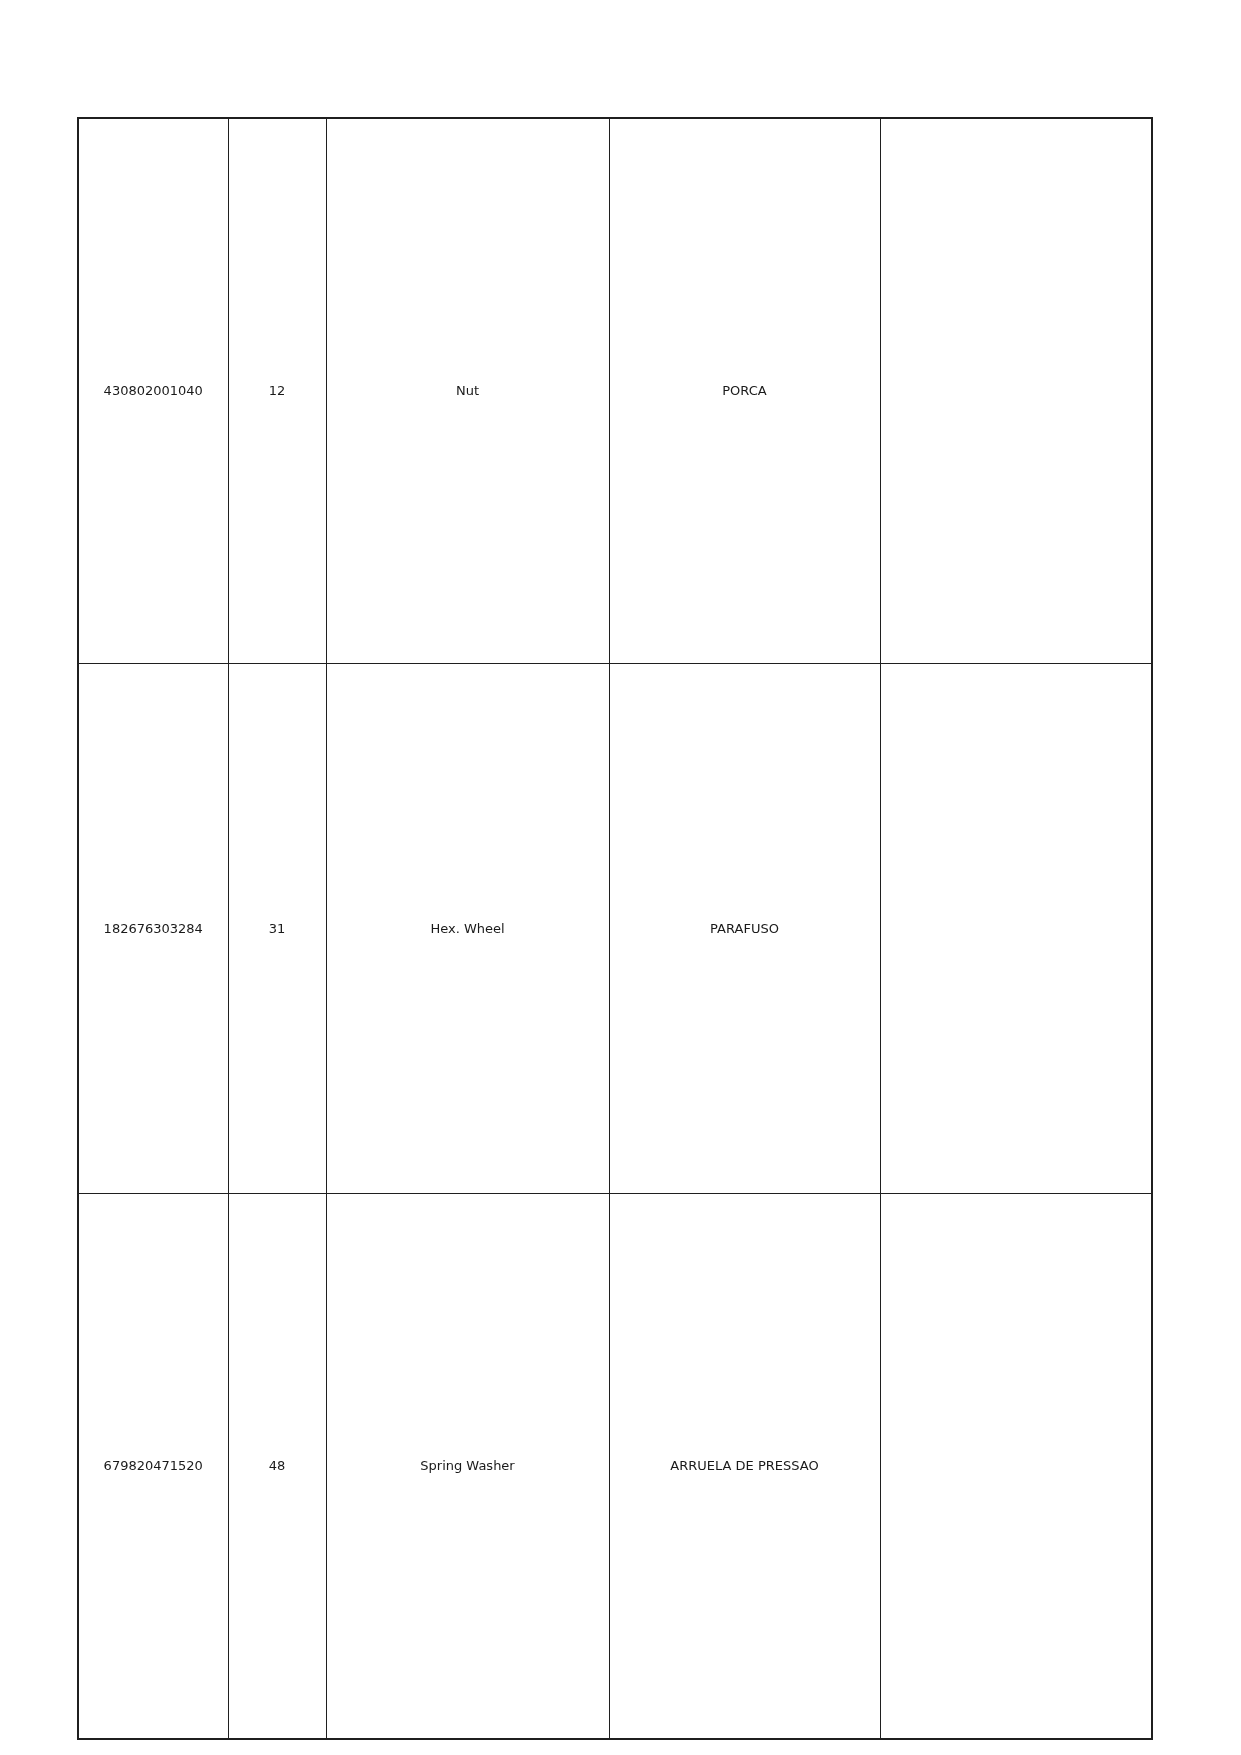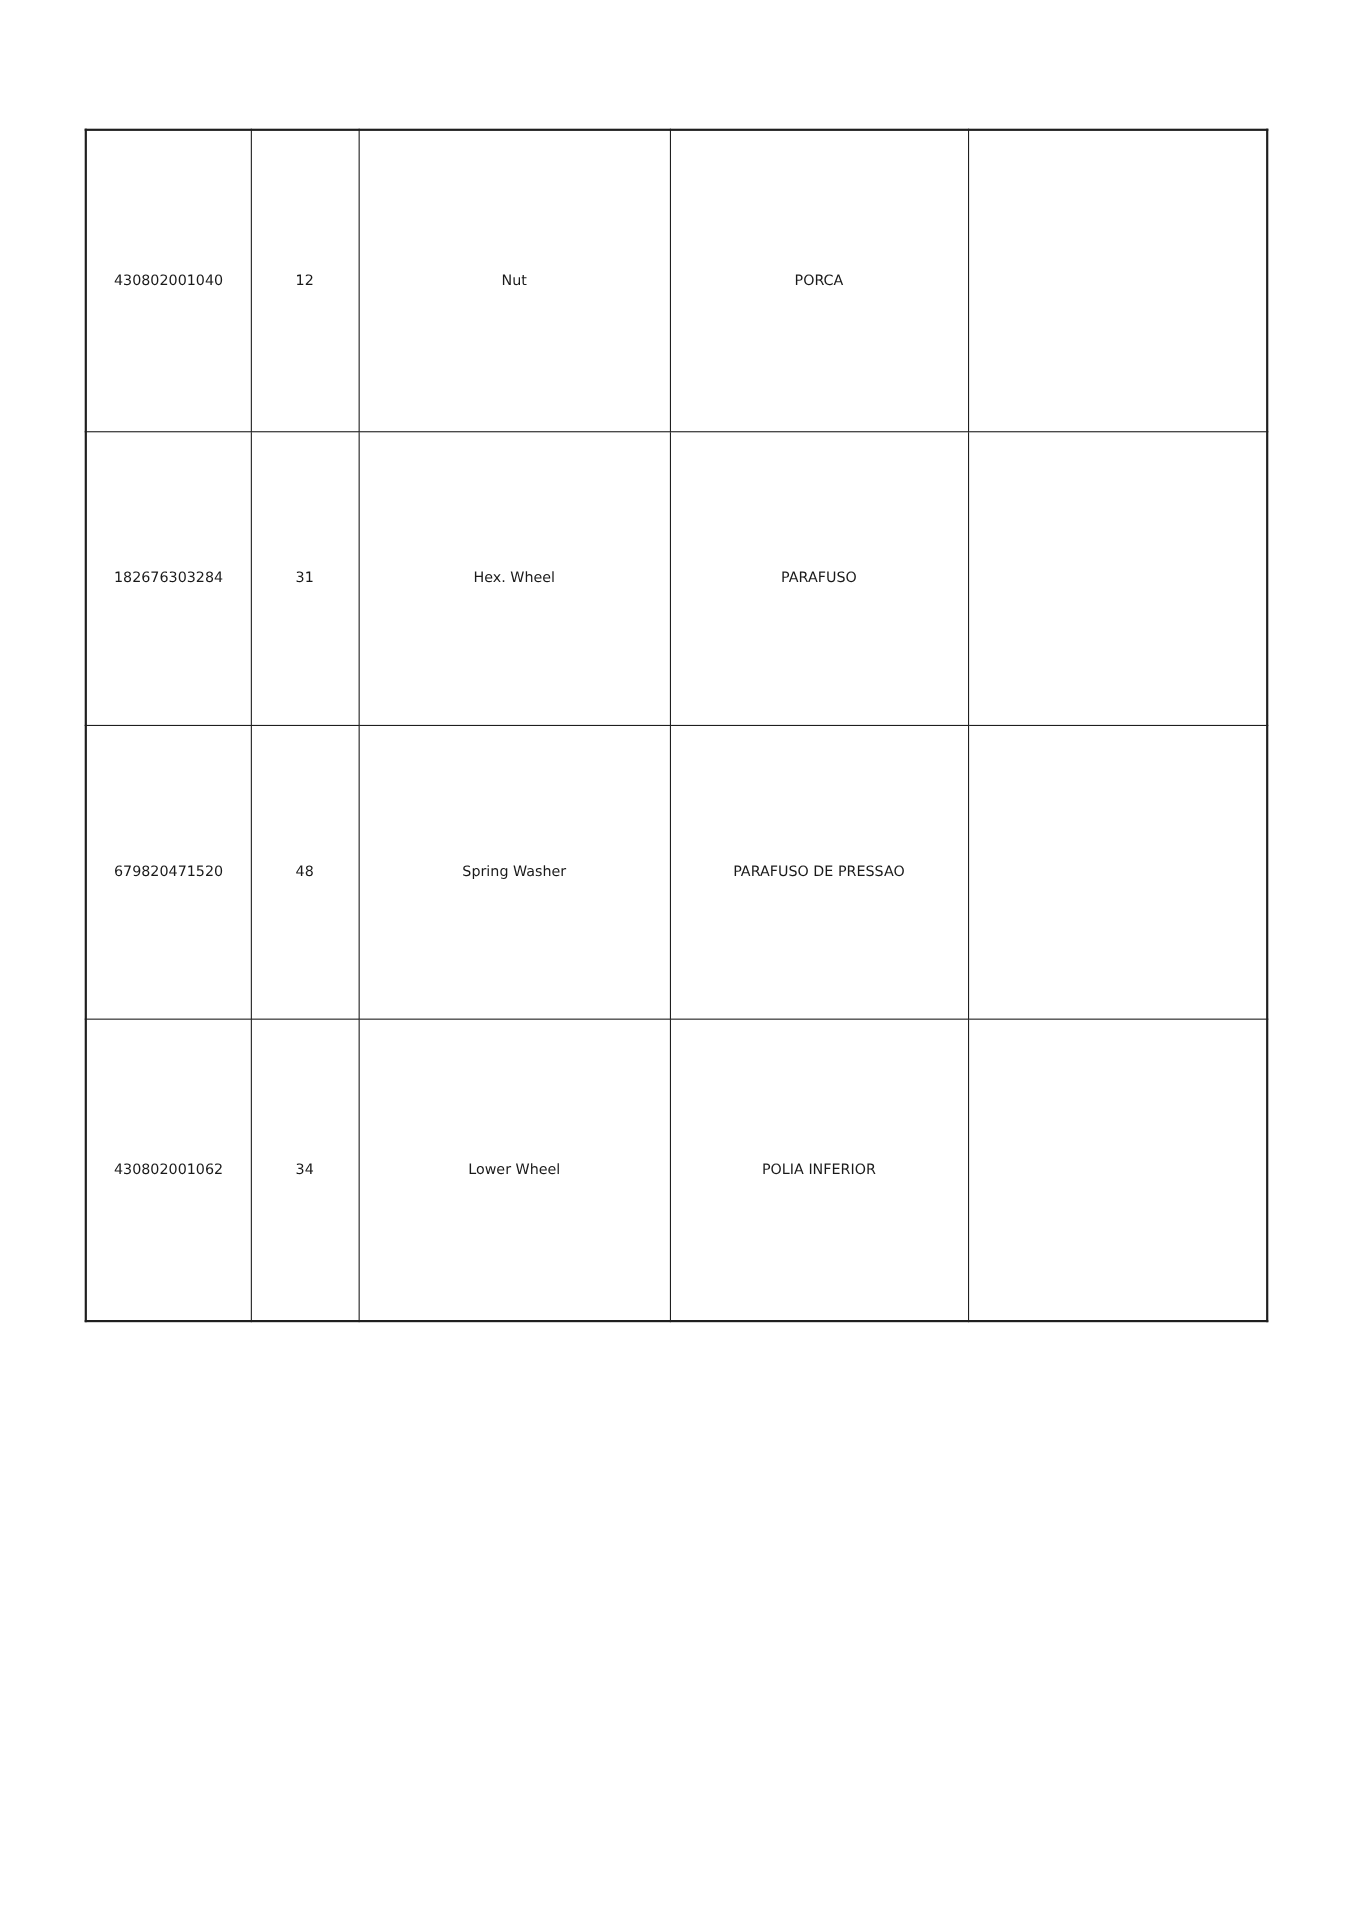--- a/index.html
+++ b/index.html
@@ -13,21 +13,21 @@
     height: 1755px;
     background: #ffffff;
     font-family: "DejaVu Sans", "Liberation Sans", sans-serif;
     color: #1a1a1a;
   }
   table.parts-table {
     position: absolute;
     left: 77px;
     top: 117px;
     width: 1074px;
-    height: 1085px;
+    height: 1623px;
     border-collapse: collapse;
     table-layout: fixed;
     border: 2px solid #1f1f1f;
   }
   table.parts-table td {
     border: 1.5px solid #1f1f1f;
     text-align: center;
     vertical-align: middle;
     font-size: 13px;
     line-height: 1.2;
@@ -61,25 +61,18 @@
         <td>182676303284</td>
         <td>31</td>
         <td>Hex. Wheel</td>
         <td>PARAFUSO</td>
         <td></td>
       </tr>
       <tr>
         <td>679820471520</td>
         <td>48</td>
         <td>Spring Washer</td>
-        <td>PARAFUSO DE PRESSAO</td>
-        <td></td>
-      </tr>
-      <tr>
-        <td>430802001062</td>
-        <td>34</td>
-        <td>Lower Wheel</td>
-        <td>POLIA INFERIOR</td>
+        <td>ARRUELA DE PRESSAO</td>
         <td></td>
       </tr>
     </tbody>
   </table>
 </div>
 
 </body></html>

